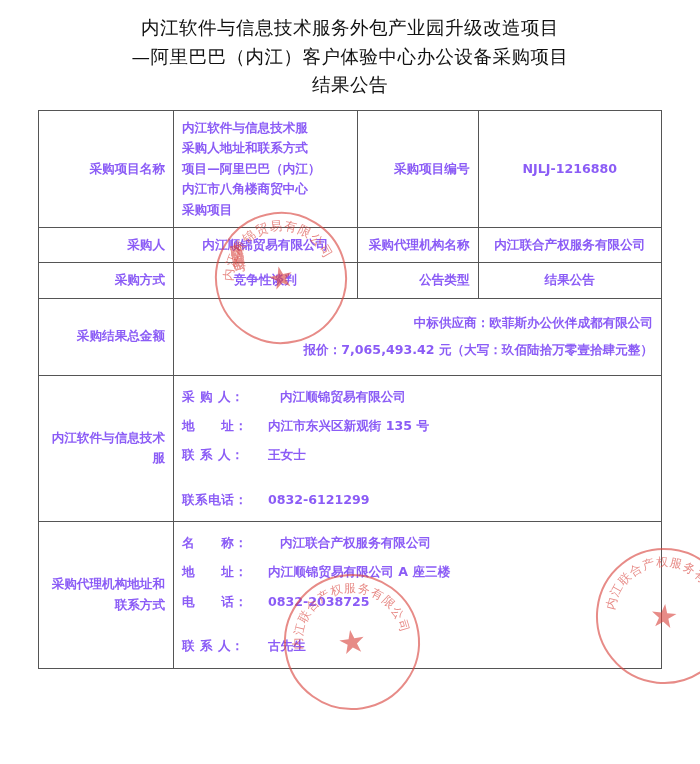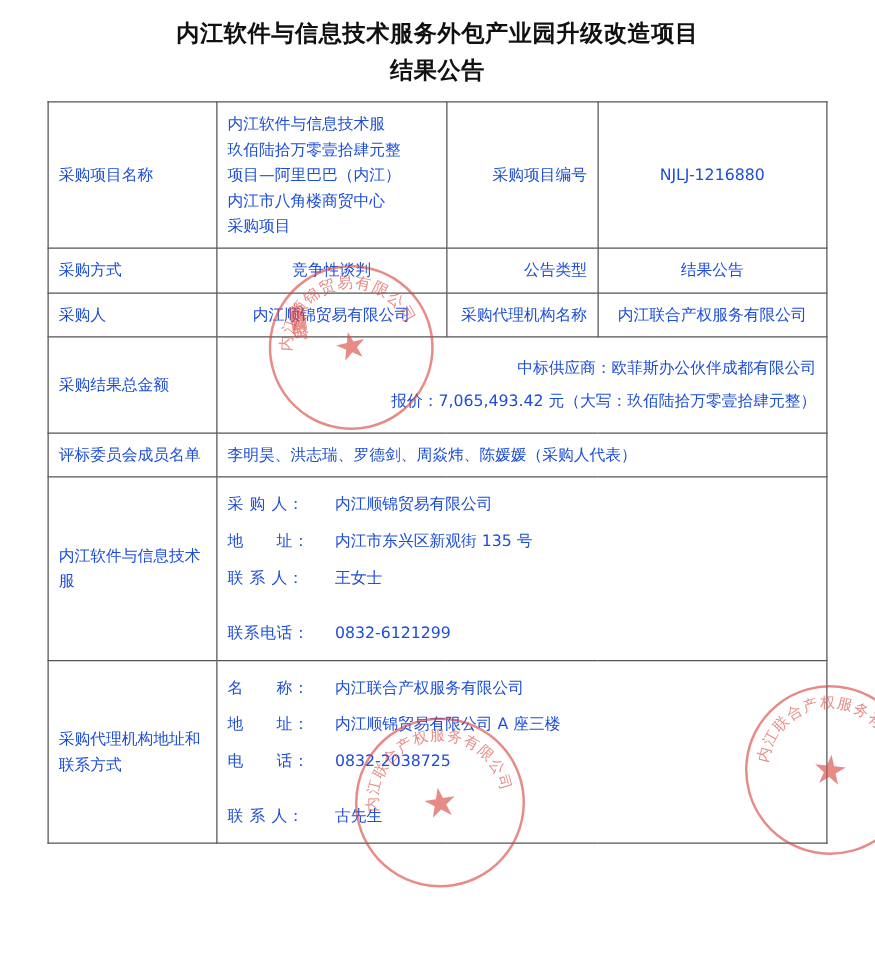--- a/index.html
+++ b/index.html
@@ -18,21 +18,21 @@
   .page {
     position: relative;
     width: 700px;
     height: 764px;
     box-sizing: border-box;
     padding: 0 38px;
   }
   .doc-title {
     text-align: center;
     font-size: 18.5px;
-    font-weight: 700;
+    font-weight: 400;
     line-height: 1.55;
     letter-spacing: 0.5px;
     padding-top: 14px;
     color: #111;
   }
   .doc-title .line2 {
     display: block;
   }
   .doc-title .line3 {
     display: block;
@@ -45,45 +45,46 @@
     table-layout: fixed;
     position: relative;
     z-index: 2;
   }
   table.result-table td {
     border: 1px solid #555;
     font-size: 12.6px;
     line-height: 1.62;
     padding: 7px 8px;
     vertical-align: middle;
-    color: #1d4ed8;
+    color: #8b5cf6;
+    font-weight: bold;
   }
   td.label {
-    text-align: left;
+    text-align: right;
     width: 118px;
   }
   td.label-wide {
     text-align: right;
     width: 104px;
   }
   td.val {
     text-align: left;
   }
   td.val-center {
     text-align: center;
   }
   .cell-lines div {
     white-space: nowrap;
   }
   .kv-row {
     display: flex;
     align-items: baseline;
     margin: 9px 0;
   }
-  .kv-row:first-child { margin-top: 4px; }
+  .kv-row:first-child { margin-top: 4px; gap: 12px; }
   .kv-row:last-child { margin-bottom: 4px; margin-top: 24px; }
   .kv-key {
     width: 86px;
     flex: 0 0 86px;
     letter-spacing: 0.5px;
   }
   .kv-val {
     flex: 1 1 auto;
   }
   .amount-block div {
@@ -160,64 +161,61 @@
     transform: rotate(-12deg);
   }
 </style>
 </head>
 <body>
 
 <div class="page">
 
   <div class="doc-title">
     <span class="line1">内江软件与信息技术服务外包产业园升级改造项目</span>
+    <span class="line2">—阿里巴巴（内江）客户体验中心办公设备采购项目</span>
     <span class="line3">结果公告</span>
   </div>
 
   <table class="result-table">
     <tbody>
       <tr>
         <td class="label">采购项目名称</td>
         <td class="val cell-lines">
           <div>内江软件与信息技术服</div>
-          <div>玖佰陆拾万零壹拾肆元整</div>
+          <div>采购人地址和联系方式</div>
           <div>项目—阿里巴巴（内江）</div>
           <div>内江市八角楼商贸中心</div>
           <div>采购项目</div>
         </td>
         <td class="label-wide">采购项目编号</td>
         <td class="val-center">NJLJ-1216880</td>
       </tr>
 
       <tr>
+        <td class="label">采购人</td>
+        <td class="val-center">内江顺锦贸易有限公司</td>
+        <td class="label-wide">采购代理机构名称</td>
+        <td class="val-center">内江联合产权服务有限公司</td>
+      </tr>
+
+      <tr>
         <td class="label">采购方式</td>
         <td class="val-center">竞争性谈判</td>
         <td class="label-wide">公告类型</td>
         <td class="val-center">结果公告</td>
-      </tr>
-
-      <tr>
-        <td class="label">采购人</td>
-        <td class="val-center">内江顺锦贸易有限公司</td>
-        <td class="label-wide">采购代理机构名称</td>
-        <td class="val-center">内江联合产权服务有限公司</td>
       </tr>
 
       <tr>
         <td class="label">采购结果总金额</td>
         <td class="val amount-block" colspan="3">
           <div>中标供应商：欧菲斯办公伙伴成都有限公司</div>
           <div>报价：7,065,493.42 元（大写：玖佰陆拾万零壹拾肆元整）</div>
         </td>
       </tr>
 
-      <tr>
-        <td class="label">评标委员会成员名单</td>
-        <td class="val" colspan="3">李明昊、洪志瑞、罗德剑、周焱炜、陈媛媛（采购人代表）</td>
-      </tr>
 
       <tr>
         <td class="label">内江软件与信息技术服</td>
         <td class="val" colspan="3">
           <div class="kv-row">
             <span class="kv-key">采 购 人：</span>
             <span class="kv-val">内江顺锦贸易有限公司</span>
           </div>
           <div class="kv-row">
             <span class="kv-key">地　　址：</span>

